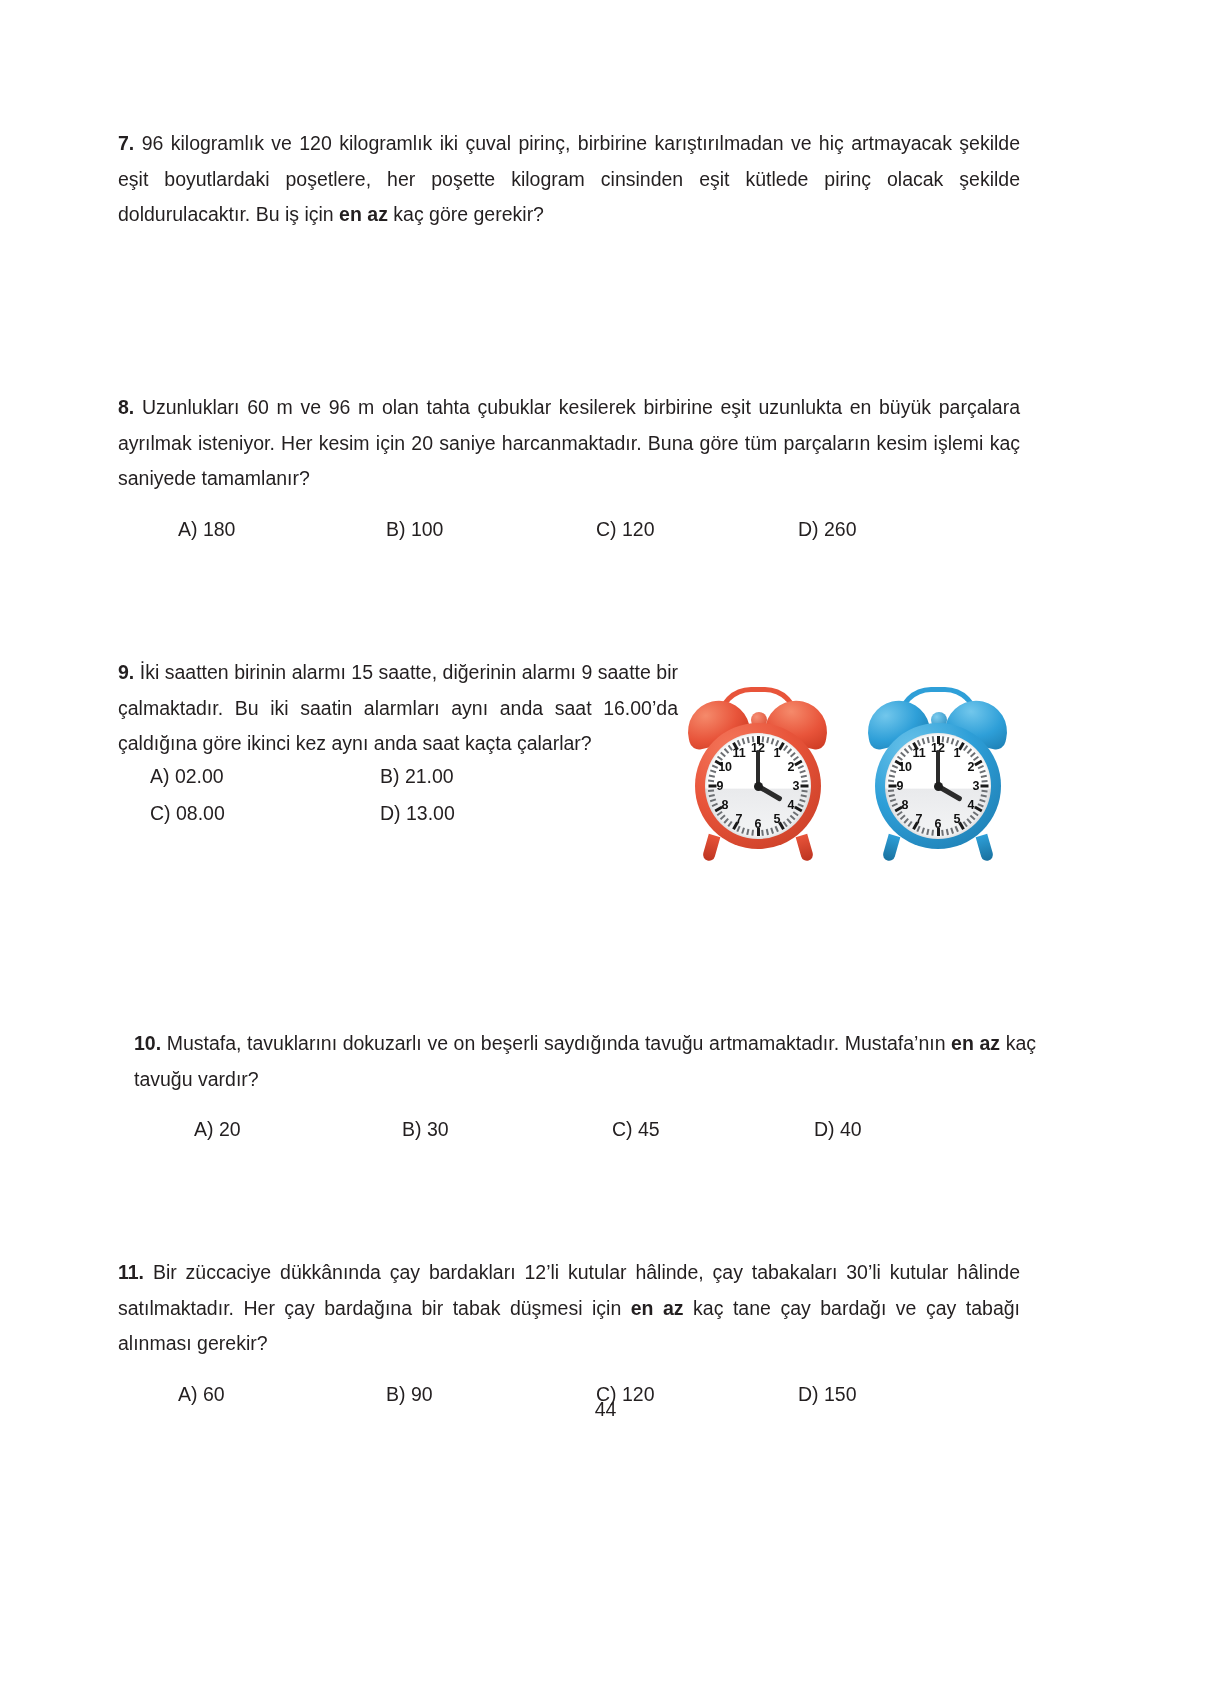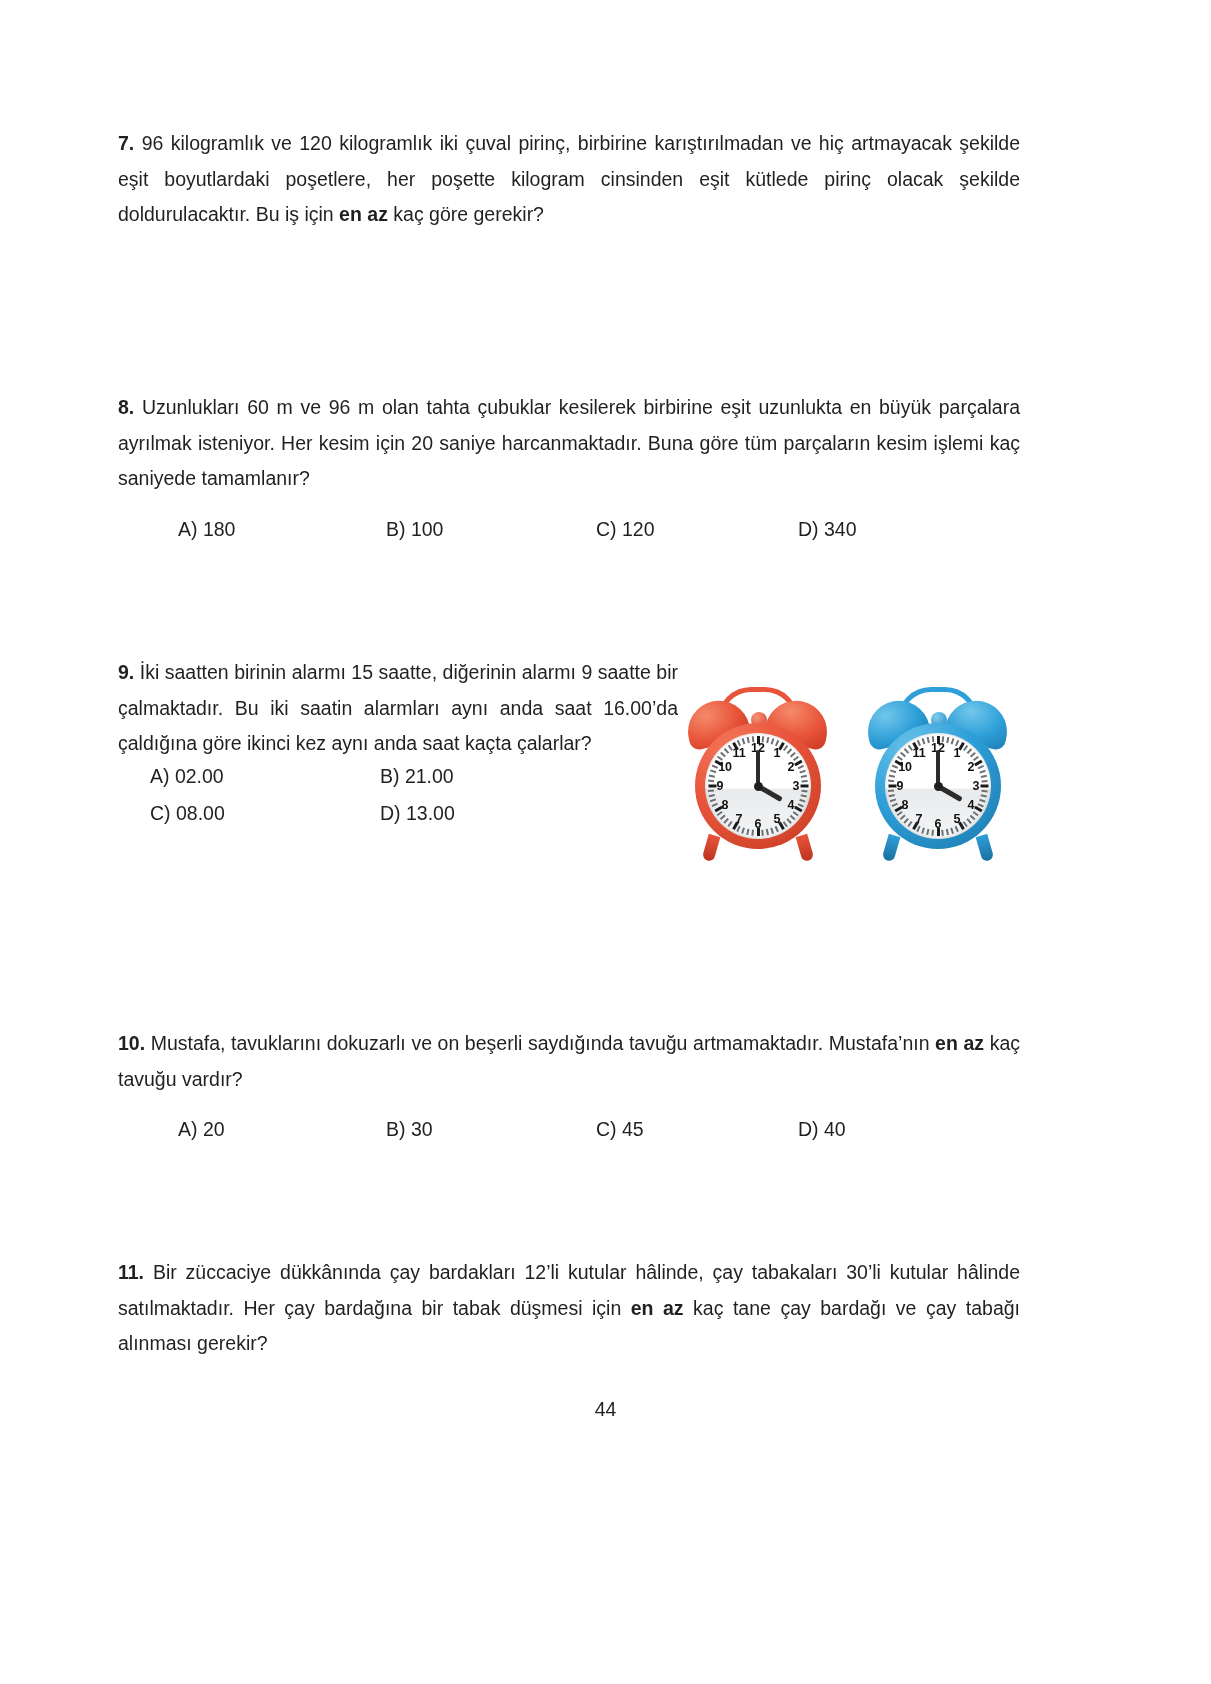--- a/index.html
+++ b/index.html
@@ -251,21 +251,21 @@
 
   <div class="question" style="left:118px; top:390px;">
     <div class="qbody">
       <span class="qnum">8.</span>
       <span>Uzunlukları 60 m ve 96 m olan tahta çubuklar kesilerek birbirine eşit uzunlukta en büyük parçalara ayrılmak isteniyor. Her kesim için 20 saniye harcanmaktadır. Buna göre tüm parçaların kesim işlemi kaç saniyede tamamlanır?</span>
     </div>
     <div class="options">
       <span class="opt opt-a">A) 180</span>
       <span class="opt opt-b">B) 100</span>
       <span class="opt opt-c">C) 120</span>
-      <span class="opt opt-d">D) 340</span>
+      <span class="opt opt-d">D) 260</span>
     </div>
   </div>
 
   <div class="question" style="left:118px; top:655px;">
     <div class="qbody narrow">
       <span class="qnum">9.</span>
       <span>İki saatten birinin alarmı 15 saatte, diğerinin alarmı 9 saatte bir çalmaktadır. Bu iki saatin alarmları aynı anda saat 16.00’da çaldığına göre ikinci kez aynı anda saat kaçta çalarlar?</span>
     </div>
 
     <div class="options2">
@@ -457,35 +457,41 @@
             <div class="hand-h" style="transform: rotate(120deg);"></div>
             <div class="hand-m" style="transform: rotate(0deg);"></div>
             <div class="pin"></div>
           </div>
         </div>
       </div>
 
     </div>
   </div>
 
-  <div class="question" style="left:118px; top:1026px;">
+  <div class="question" style="left:134px; top:1026px;">
     <div class="qbody">
       <span class="qnum">10.</span>
       <span>Mustafa, tavuklarını dokuzarlı ve on beşerli saydığında tavuğu artmamaktadır. Mustafa’nın </span><b>en az</b><span> kaç tavuğu vardır?</span>
     </div>
     <div class="options">
       <span class="opt opt-a">A) 20</span>
       <span class="opt opt-b">B) 30</span>
       <span class="opt opt-c">C) 45</span>
       <span class="opt opt-d">D) 40</span>
     </div>
   </div>
 
   <div class="question" style="left:118px; top:1255px;">
     <div class="qbody">
       <span class="qnum">11.</span>
       <span>Bir züccaciye dükkânında çay bardakları 12’li kutular hâlinde, çay tabakaları 30’li kutular hâlinde satılmaktadır. Her çay bardağına bir tabak düşmesi için </span><b>en az</b><span> kaç tane çay bardağı ve çay tabağı alınması gerekir?</span>
     </div>
+    <div class="options">
+      <span class="opt opt-a">A) 60</span>
+      <span class="opt opt-b">B) 90</span>
+      <span class="opt opt-c">C) 120</span>
+      <span class="opt opt-d">D) 150</span>
+    </div>
   </div>
 
   <div class="page-number">44</div>
 
 </div>
 
 </body></html>

